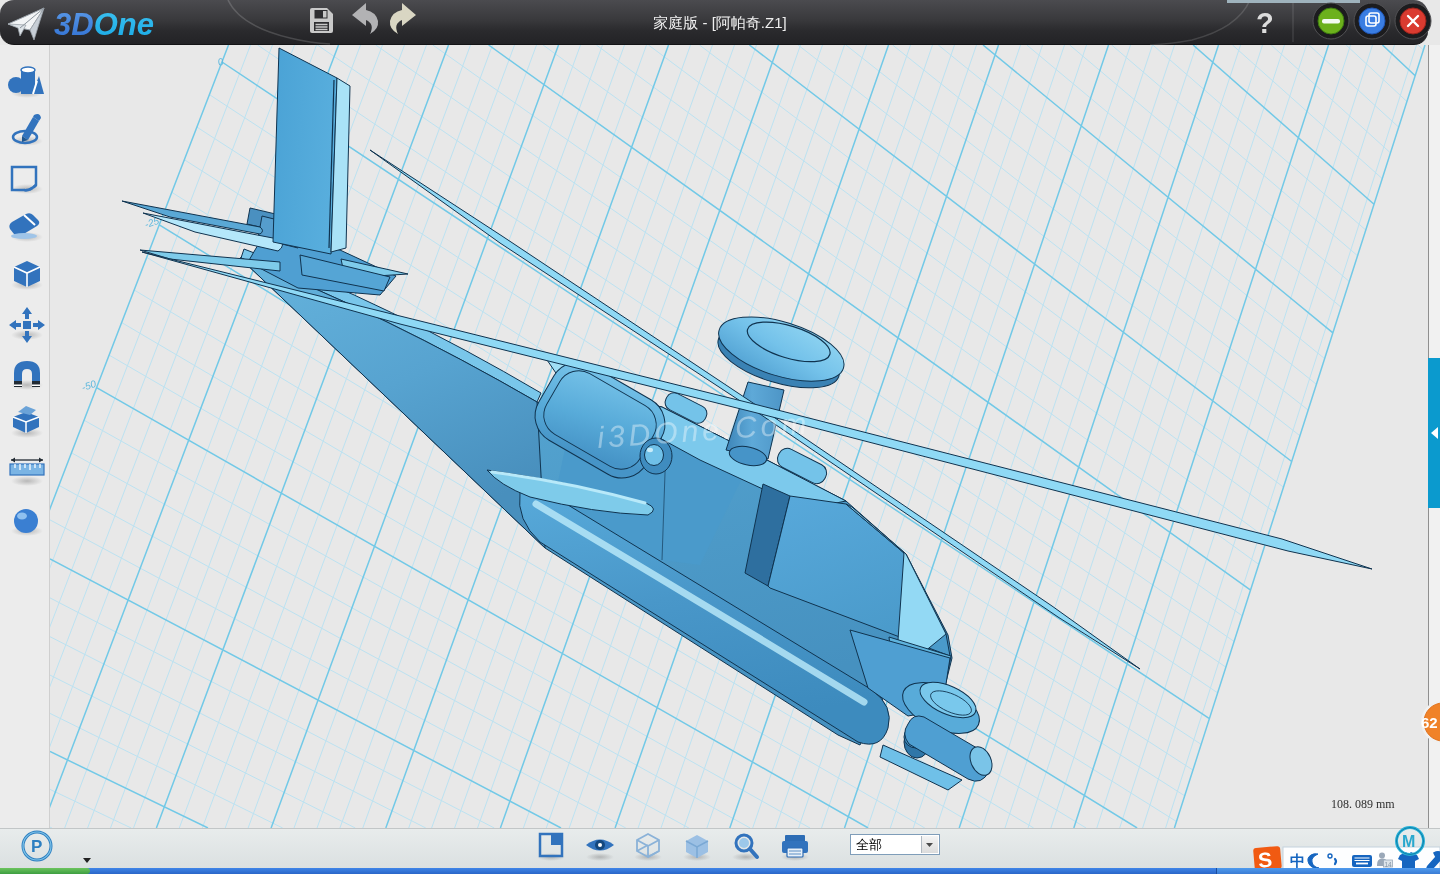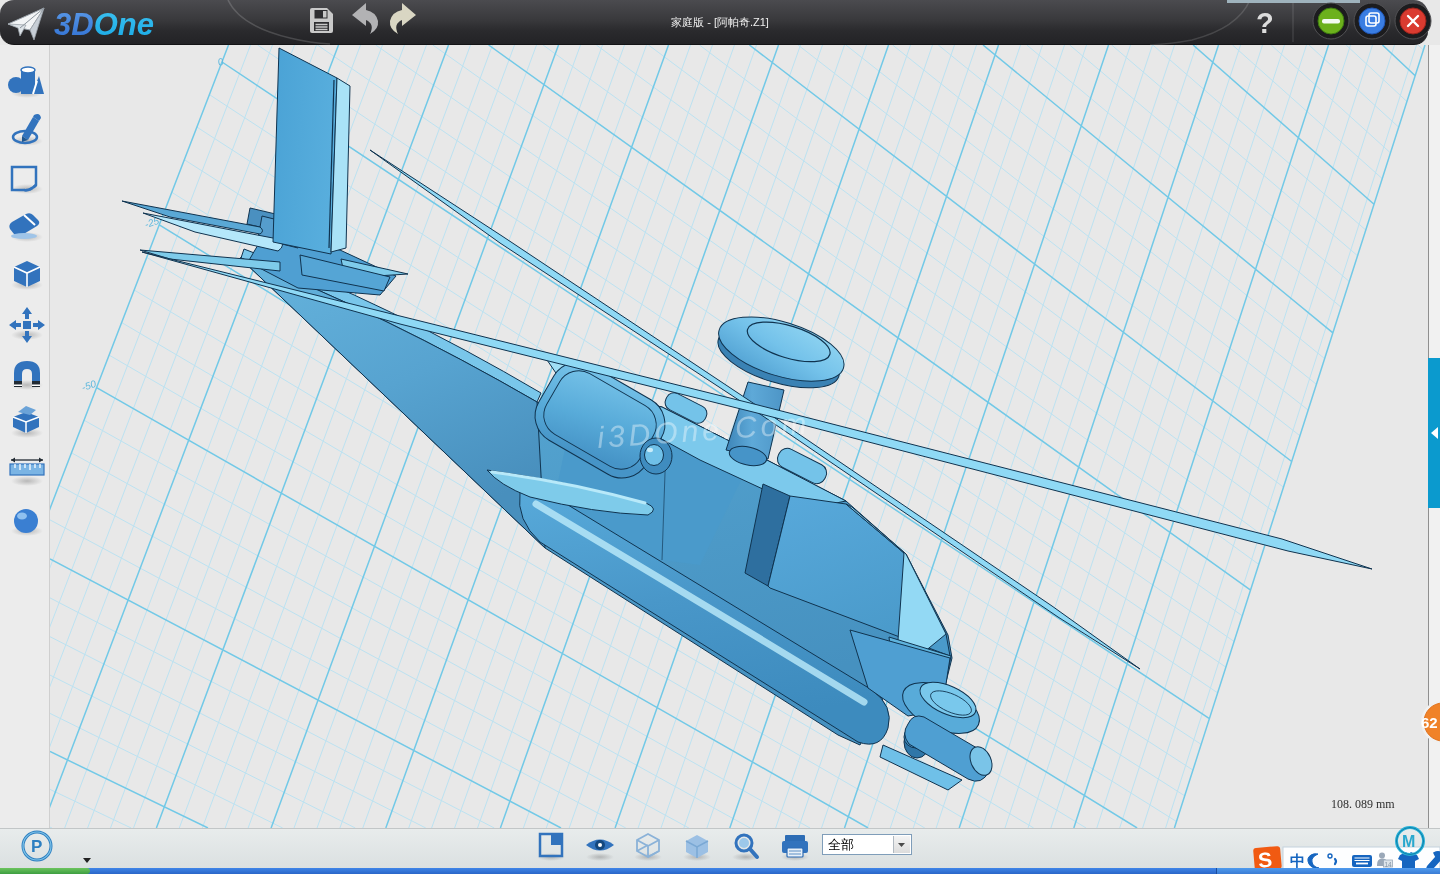--- a/index.html
+++ b/index.html
@@ -185,21 +185,21 @@
           <circle cx="1372" cy="21" r="13" fill="none" stroke="#1f55b4" stroke-width="1"></circle>
 <rect x="1366" y="16" width="10" height="10" rx="2" fill="none" stroke="#fff" stroke-width="1.6"></rect>
 <rect x="1369" y="13" width="10" height="10" rx="2" fill="none" stroke="#fff" stroke-width="1.6"></rect>
 <circle cx="1413" cy="21" r="18" fill="#1c1c1e"></circle>
           <circle cx="1413" cy="21" r="18" fill="none" stroke="#515154" stroke-width="1"></circle>
 <circle cx="1413" cy="21" r="13" fill="#da3b30"></circle>
           <circle cx="1413" cy="21" r="13" fill="none" stroke="#9c241c" stroke-width="1"></circle>
 <path d="M1408 16 L1418 26 M1418 16 L1408 26" stroke="#fff" stroke-width="2.4" stroke-linecap="round"></path>
 </g>
 </svg>
-<div style="position:absolute;left:0;top:0;width:1440px;height:45px;text-align:center;line-height:45px;color:#efefef;font-size:11px;">家庭版 - [阿帕奇.Z1]</div>
+<div style="position:absolute;left:0;top:0;width:1440px;height:45px;text-align:center;line-height:45px;color:#efefef;font-size:15px;">家庭版 - [阿帕奇.Z1]</div>
 </div>
 
 <div class="abs" style="left:0;top:45px;width:50px;height:783px;background:#ececec;border-right:1px solid #cfcfcf;box-sizing:border-box;">
 <svg width="50" height="783" style="position:absolute;left:0;top:0">
 <defs>
           <radialGradient id="icshad" cx="0.5" cy="0.5" r="0.5">
             <stop offset="0" stop-color="rgba(120,120,120,0.45)"></stop>
             <stop offset="1" stop-color="rgba(120,120,120,0)"></stop>
           </radialGradient>
         </defs>
@@ -348,21 +348,21 @@
 
 <g>
             <rect x="785" y="6" width="20" height="7" rx="1" fill="#2d6db5"></rect>
 <rect x="782" y="12" width="26" height="12" rx="2" fill="#3273bd"></rect>
 <rect x="787" y="19" width="16" height="9" rx="1" fill="#e8f0f8" stroke="#2d6db5" stroke-width="1.2"></rect>
 <path d="M789 22 L801 22 M789 25 L801 25" stroke="#5a8ec4" stroke-width="1.2"></path>
           </g>
 </g>
 </svg>
 
-<div style="position:absolute;left:822px;top:5px;width:90px;height:21px;background:#ffffff;border:1px solid #7f9db9;box-sizing:border-box;font-size:13px;color:#000;padding:1px 0 0 5px;font-family:Liberation Mono, monospace;">全部
+<div style="position:absolute;left:850px;top:5px;width:90px;height:21px;background:#ffffff;border:1px solid #7f9db9;box-sizing:border-box;font-size:13px;color:#000;padding:1px 0 0 5px;font-family:Liberation Mono, monospace;">全部
 <div style="position:absolute;right:1px;top:1px;width:17px;height:17px;background:linear-gradient(#f4f4f4,#dcdcdc);border-left:1px solid #b0b8c0;box-sizing:border-box;"><svg width="15" height="17">
             <path d="M4 7 L11 7 L7.5 11 Z" fill="#4a4a4a"></path>
           </svg></div>
 </div>
 
 <svg width="200" height="40" style="position:absolute;left:1240px;top:0">
 <rect x="43" y="18" width="157" height="23" fill="#fdfeff" stroke="#c3d2de" stroke-width="1"></rect>
 <g transform="rotate(-5 28 30)">
           <rect x="14" y="18" width="27" height="23" rx="3" fill="#f15a12"></rect>
 <text x="18" y="38" font-family="Liberation Sans,sans-serif" font-size="21" font-weight="bold" fill="#ffffff">S</text>

